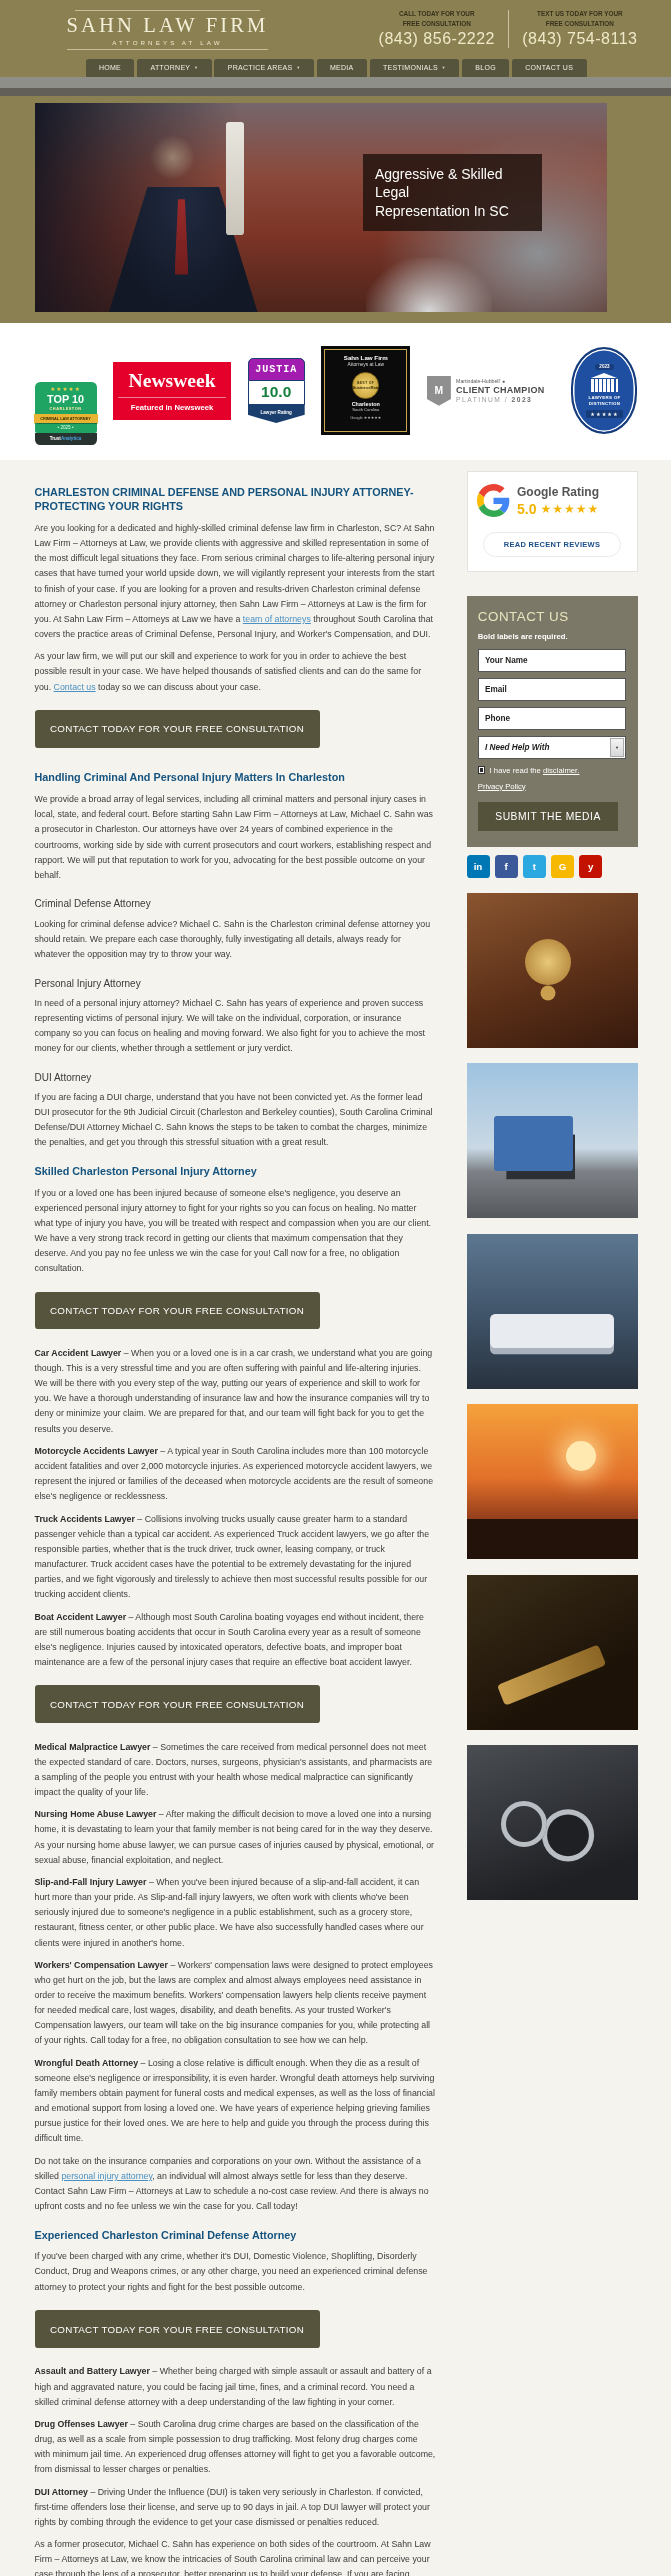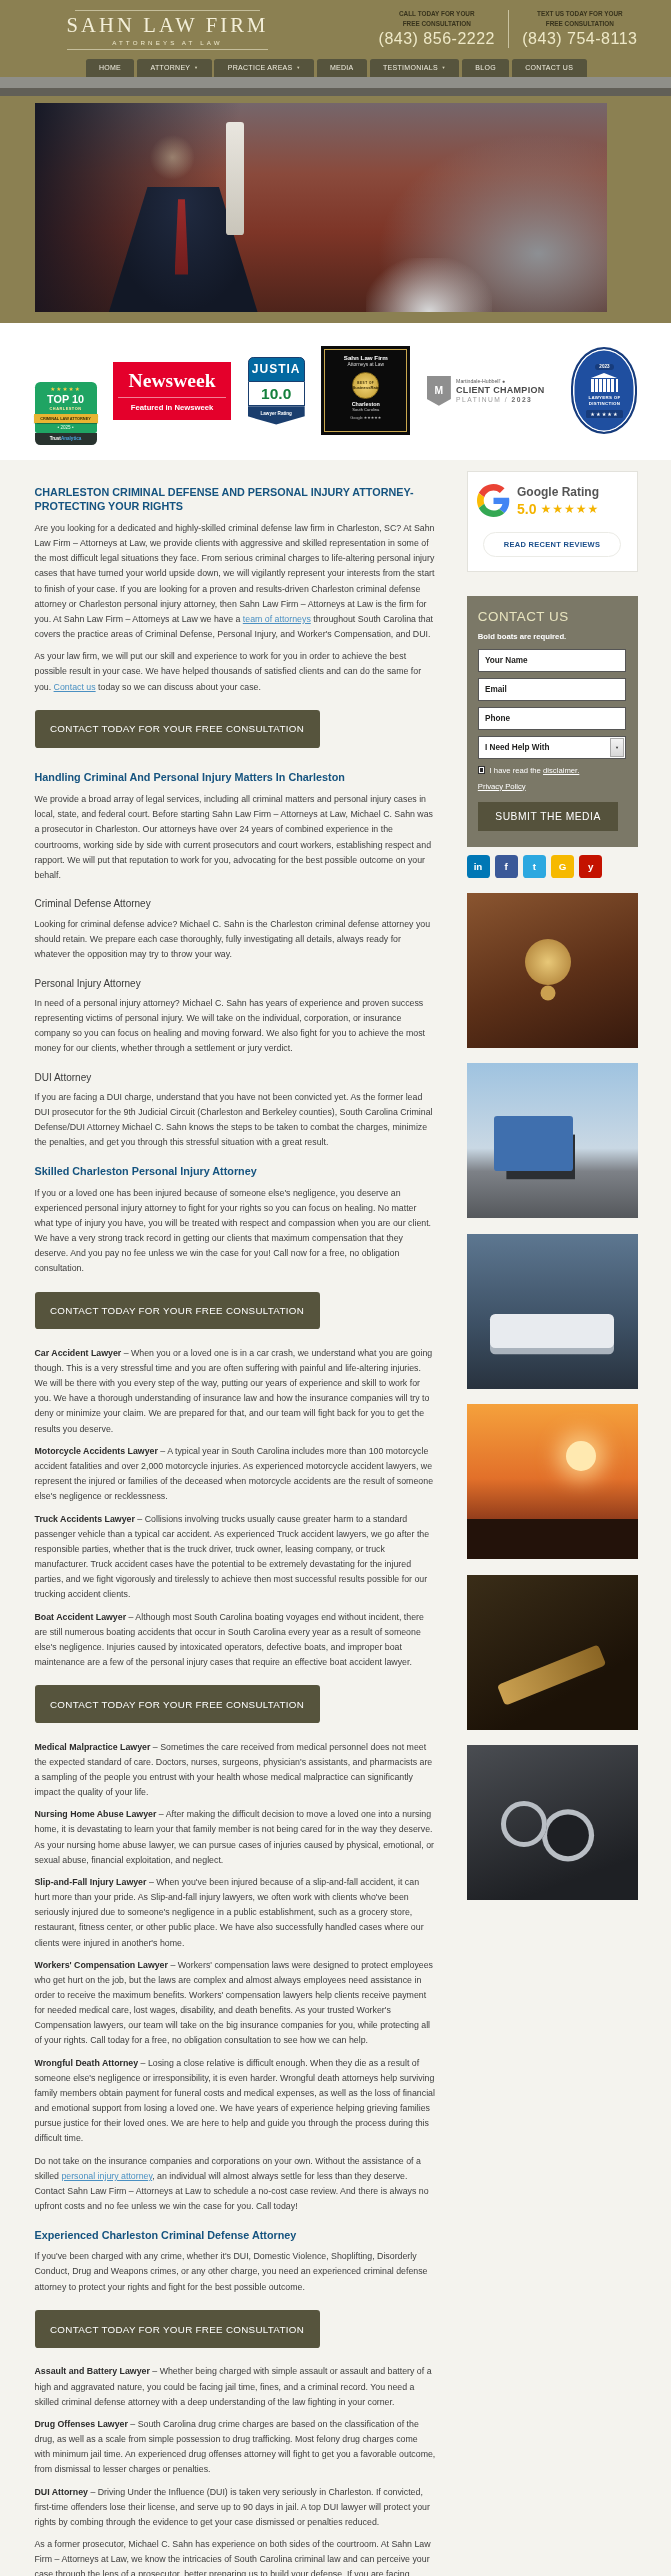--- a/index.html
+++ b/index.html
@@ -53,21 +53,21 @@
   .bt-title { font-size:10.8px; font-weight:800; margin:1px 0; }
   .bt-city { font-size:3.9px; letter-spacing:0.5px; color:#ffe9a8; font-weight:700; }
   .bt-ribbon { background:#e8b431; color:#3c2e08; font-size:3.9px; font-weight:800; padding:2.1px 1px; margin:2.6px -3.1px 0; box-shadow:0 0.5px 1px rgba(0,0,0,.3); }
   .bt-year { font-size:4.6px; margin-top:2.6px; color:#eafbe9; }
   .bt-brand { background:#28322e; border-radius:0 0 5.2px 5.2px; color:#fff; font-size:4.6px; padding:3.1px 1px; font-weight:700; }
   .bt-brand em { color:#4aa3e0; font-style:normal; }
   .badge-newsweek { background:#e4002b; width:118px; padding:8.2px 5.2px 7.2px; text-align:center; }
   .bn-name { color:#fff; font-family:"Liberation Serif", serif; font-weight:700; font-size:19.6px; }
   .bn-cap { color:#fff; font-size:7.7px; font-weight:700; margin-top:5.2px; border-top:1px solid rgba(255,255,255,.5); padding-top:5.2px; }
   .badge-justia { width:57px; text-align:center; }
-  .bj-top { background:#0369a1; border-radius:5.2px 5.2px 0 0; color:#fff; font-weight:800; font-size:12px; letter-spacing:1px; padding:4.6px 0; border:1.5px solid #1a3e6e; }
+  .bj-top { background:#a21caf; border-radius:5.2px 5.2px 0 0; color:#fff; font-weight:800; font-size:10px; letter-spacing:1px; padding:4.6px 0; border:1.5px solid #1a3e6e;font-family:Liberation Mono, monospace; }
   .bj-mid { background:#fff; border:1.5px solid #1a3e6e; border-top:none; color:#15803d; font-weight:800; font-size:15.5px; padding:2.6px 0; }
   .bj-shield { background:#1a3e6e; color:#fff; font-size:4.6px; font-weight:700; padding:5.2px 2.1px 8.2px; clip-path:polygon(0 0,100% 0,100% 55%,50% 100%,0 55%); }
   .badge-br { width:89px; height:89px; background:#0b0b0b; color:#fff; text-align:center; padding:6.2px 5.2px; position:relative; }
   .badge-br .frame { position:absolute; inset:3.1px; border:0.5px solid #caa84e; pointer-events:none; }
   .br-l1 { font-size:6.2px; font-weight:700; margin-top:2.1px; }
   .br-l2 { font-size:4.9px; color:#ddd; margin-top:1px; }
   .br-seal { width:27px; height:27px; margin:4.1px auto 2.1px; border-radius:50%; background:radial-gradient(circle,#f3d678 0%,#c9a53c 80%); color:#3a2c05; display:flex; flex-direction:column; align-items:center; justify-content:center; border:1px solid #8c6f1e; }
   .br-seal .s1 { font-size:3.1px; font-weight:800; letter-spacing:0.5px; }
   .br-seal .s2 { font-size:4.1px; font-weight:800; }
   .br-city { font-size:5.4px; font-weight:700; }
@@ -106,21 +106,21 @@
   .gr-score-row { display:flex; align-items:center; gap:4.1px; margin-top:2px; }
   .gr-score { color:#f4b400; font-size:14px; font-weight:800; }
   .gr-stars { color:#f4b400; font-size:12px; letter-spacing:1px; }
   .gr-btn { margin:13.4px auto 0; width:92%; border:1px solid #ebebe6; border-radius:15.5px; padding:7.2px 0; text-align:center; color:#1a4e8a; font-weight:700; font-size:7.5px; letter-spacing:0.3px; cursor:pointer; }
   .contact-panel { background:#7b7867; margin-top:24px; padding:13.4px 11.3px 15.5px; }
   .cp-title { color:#e9e5bf; font-size:13.4px; letter-spacing:0.5px; font-weight:400; }
   .cp-note { color:#fff; font-weight:700; font-size:7.7px; margin:8.2px 0 7.2px; }
   .cp-input { width:100%; height:23px; border:0.5px solid #555; background:#fff; margin-bottom:6.2px; padding:0 6.2px; font-family:inherit; font-size:8.2px; }
   .cp-input::placeholder, .cp-area::placeholder { color:#1d1d1b; font-weight:700; opacity:1; }
   .select-box { width:100%; height:23px; background:#fff; border:0.5px solid #555; margin-bottom:6.2px; display:flex; align-items:center; justify-content:space-between; padding-left:6.2px; cursor:pointer; }
-  .select-box .sel-label { font-weight:700; font-size:8.2px; color:#1d1d1b; }
+  .select-box .sel-label { font-weight:700; font-size:8.2px; color:#1d1d1b;font-style:italic; }
   .sel-arrow { width:13.4px; height:18.5px; margin-right:1.5px; background:linear-gradient(#f4f4f4,#d8d8d8); border:0.5px solid #aaa; display:flex; align-items:center; justify-content:center; font-size:4.1px; color:#333; }
   .cp-area { width:100%; height:61px; border:0.5px solid #555; background:#fff; padding:5.2px 6.2px; font-family:inherit; font-size:8.2px; resize:none; }
   .cp-check { display:flex; align-items:flex-start; gap:4.1px; color:#fff; font-size:7.7px; margin-top:7.2px; }
   .checkbox { width:7.7px; height:7.7px; background:#fff; border:0.5px solid #333; display:inline-flex; align-items:center; justify-content:center; }
   .checkbox i { width:3.6px; height:3.6px; background:#2a2a2a; display:block; }
   .cp-link { color:#fff; text-decoration:underline; cursor:pointer; }
   .cp-privacy { display:inline-block; margin-top:6.2px; color:#fff; font-size:7.7px; text-decoration:underline; cursor:pointer; }
   .cp-submit { display:block; margin-top:11.3px; background:#55523c; color:#fff; border:none; font-size:10.3px; letter-spacing:0.5px; padding:9.3px 17.5px; cursor:pointer; font-family:inherit; }
   .social-row { display:flex; gap:5.2px; margin:8.2px 0 14.4px; }
   .soc { width:23px; height:23px; border-radius:3.6px; display:flex; align-items:center; justify-content:center; color:#fff; font-weight:800; font-size:9.8px; cursor:pointer; }
@@ -179,20 +179,24 @@
 <div class="strip1"></div>
 <div class="strip2"></div>
 
 <section class="hero-section">
   <div class="wrap">
     <div class="hero-img">
       <div class="hero-suit"></div>
       <div class="hero-tie"></div>
       <div class="hero-stand"></div>
       <div class="hero-mic"></div>
+      <div class="hero-caption">
+        <div>Aggressive &amp; Skilled Legal</div>
+        <div>Representation In SC</div>
+      </div>
     </div>
   </div>
 </section>
 
 <section class="badges-band">
   <div class="wrap badges-row">
     <div class="badge-trust">
       <div class="bt-top">
         <div class="bt-stars">★★★★★</div>
         <div class="bt-title">TOP 10</div>
@@ -263,21 +267,21 @@
                 <span class="gr-score">5.0</span>
                 <span class="gr-stars">★★★★★</span>
               </div>
             </div>
           </div>
           <div class="gr-btn">READ RECENT REVIEWS</div>
         </div>
 
         <div class="contact-panel">
           <div class="cp-title">CONTACT US</div>
-          <div class="cp-note">Bold boats are required.</div>
+          <div class="cp-note">Bold labels are required.</div>
           <input class="cp-input" placeholder="Your Name" style="">
           <input class="cp-input" placeholder="Email" style="">
           <input class="cp-input" placeholder="Phone" style="">
           <div class="select-box">
             <span class="sel-label">I Need Help With</span>
             <span class="sel-arrow">▼</span>
           </div>
           <div class="cp-check">
             <span class="checkbox">
                 <i></i>

